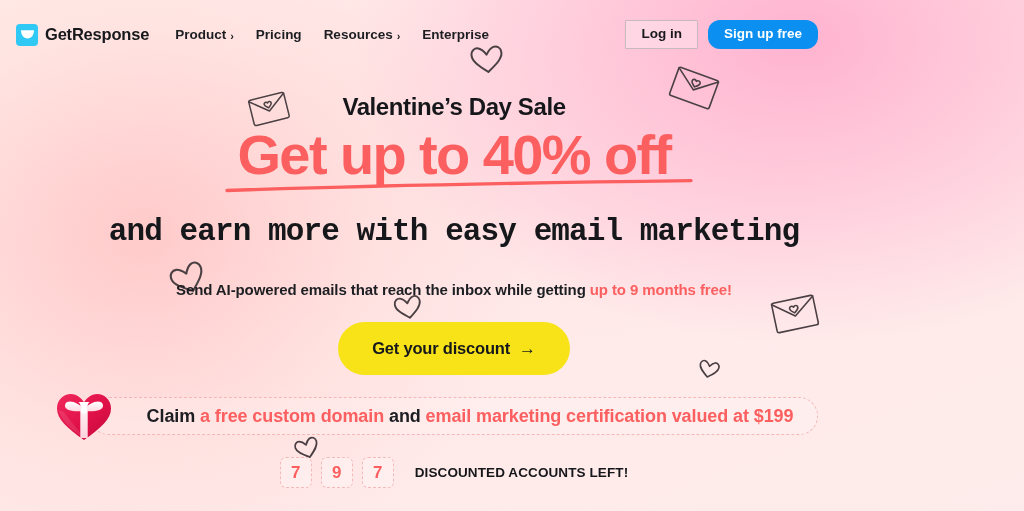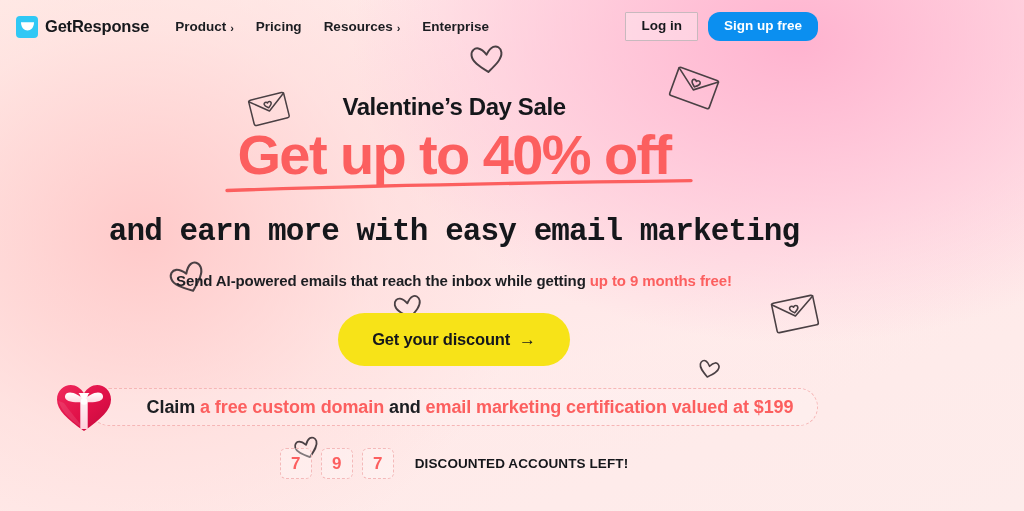--- a/index.html
+++ b/index.html
@@ -22,21 +22,21 @@
     background:
       radial-gradient(ellipse 620px 420px at 78% 8%, rgba(255,176,206,0.95) 0%, rgba(255,190,214,0.55) 42%, rgba(255,214,228,0.0) 72%),
       radial-gradient(ellipse 520px 460px at 14% 46%, rgba(255,196,196,0.85) 0%, rgba(255,214,212,0.40) 45%, rgba(255,230,228,0.0) 75%),
       radial-gradient(ellipse 700px 380px at 50% 30%, rgba(255,226,228,0.9) 0%, rgba(255,236,236,0.45) 55%, rgba(255,240,238,0.0) 80%),
       linear-gradient(160deg, #ffeeea 0%, #ffe9e7 30%, #ffeae9 60%, #fdeceb 100%);
   }
 
   
   .header {
     position: absolute;
-    top: 8px; left: 0;
+    top: 16px; left: 0;
     width: 834px;
     height: 37px;
     display: flex;
     align-items: center;
     padding: 0 16px;
     box-sizing: border-box;
     z-index: 40;
   }
   .brand {
     display: flex;
@@ -152,21 +152,21 @@
   .subhead {
     margin: 32px 0 0 0;
     font-size: 31px;
     line-height: 1.1;
     font-weight: 700;
     color: #15171b;
     letter-spacing: -0.9px;
     font-family: Liberation Mono, monospace;
   }
   .lede {
-    margin: 23px 0 0 0;
+    margin: 32px 0 0 0;
     font-size: 15px;
     font-weight: 700;
     color: #1c1e22;
     letter-spacing: -0.1px;
     text-align: center;
   }
   .lede .hl { color: #fc5f5f; }
 
   .cta-wrap {
     margin-top: 24px;

